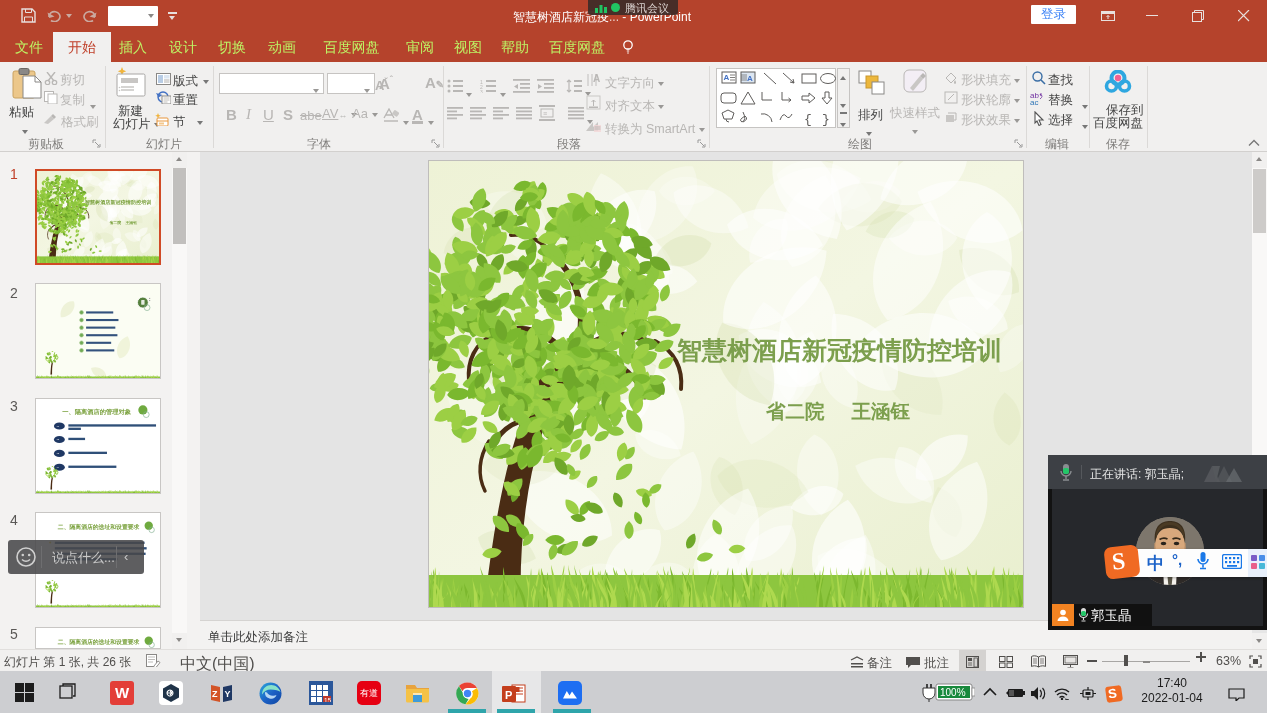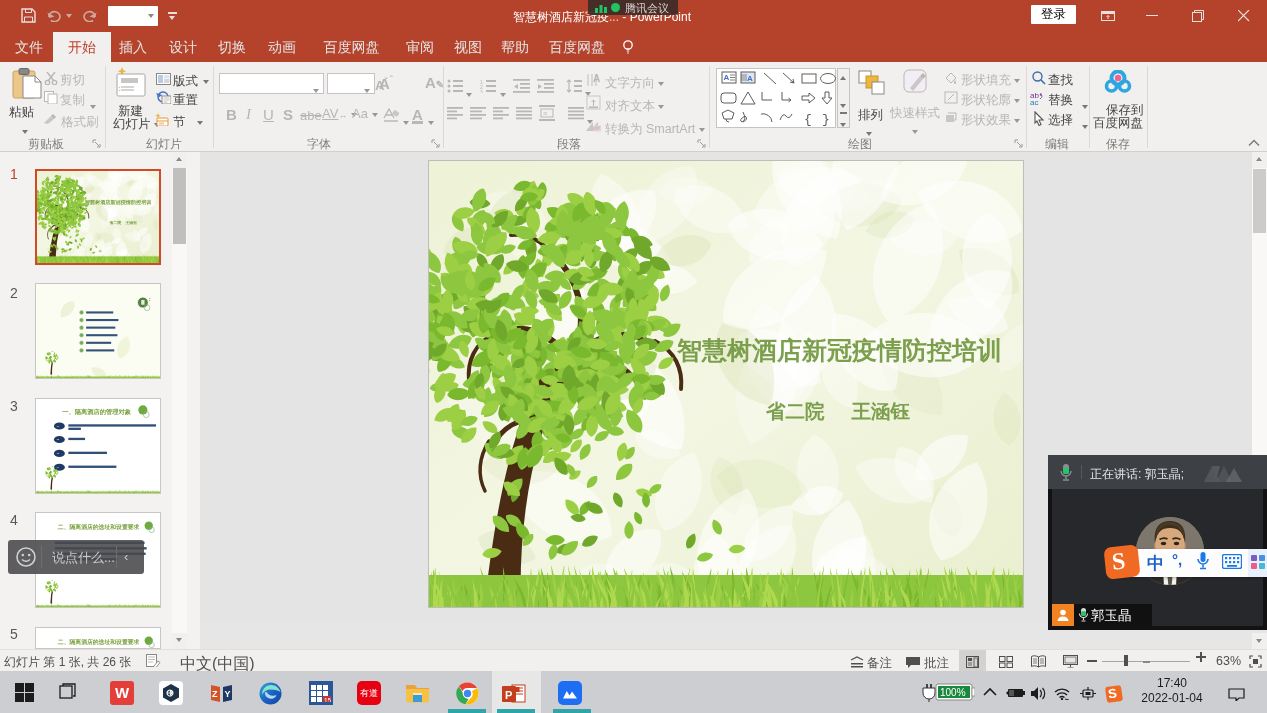--- a/index.html
+++ b/index.html
@@ -1,21 +1,21 @@
 <!DOCTYPE html>
 <html><head><meta charset="utf-8"><style>
 *{margin:0;padding:0;box-sizing:border-box}
 html,body{width:1267px;height:713px;overflow:hidden;font-family:"Liberation Sans",sans-serif}
 .abs{position:absolute}
 svg use.a{fill:#8dc63f}svg use.b{fill:#7ab82e}svg use.c{fill:#9ccf44}svg use.d{fill:#6fa82a}
 svg path.a,svg rect.a{fill:#8dc63f}svg path.b{fill:#7cb82f}svg path.c{fill:#9ccf44}svg path.e{fill:#aed94f}
 #app{position:absolute;left:0;top:0;width:1267px;height:713px;background:#e6e6e6;overflow:hidden}
 #titlebar{position:absolute;left:0;top:0;width:1267px;height:32px;background:#b5432c}
 #tabrow{position:absolute;left:0;top:32px;width:1267px;height:30px;background:#b5432c}
-.tab{position:absolute;top:0;height:30px;line-height:31px;color:#e5e5e5;font-size:14px;white-space:nowrap}
+.tab{position:absolute;top:0;height:30px;line-height:31px;color:#bef264;font-size:14px;white-space:nowrap}
 #ribbon{position:absolute;left:0;top:62px;width:1267px;height:90px;background:#f1f0ef;border-bottom:1px solid #d2d0ce}
 .glabel{position:absolute;top:136px;font-size:12px;color:#7f7d7b}
 .gsep{position:absolute;top:66px;height:82px;width:1px;background:#dbd9d7}
 .rtxt{position:absolute;font-size:12.5px;color:#444;white-space:nowrap}
 .gtxt{position:absolute;font-size:12.5px;color:#b8b6b4;white-space:nowrap}
 .caret{display:inline-block;width:0;height:0;border-left:3.5px solid transparent;border-right:3.5px solid transparent;border-top:4px solid #9a9896;vertical-align:middle}
 .caretd{border-top-color:#777}
 #thumbs{position:absolute;left:0;top:152px;width:200px;height:497px;background:#f3f2f1}
 .thumb{position:absolute;left:35px;width:126px;background:#fff;border:1px solid #c8c6c4;overflow:hidden}
 .tnum{position:absolute;left:10px;font-size:14px;color:#5a5856}
@@ -1539,21 +1539,21 @@
     <div class="abs" style="left:169px;top:16px;width:0;height:0;border-left:3.5px solid transparent;border-right:3.5px solid transparent;border-top:4.5px solid #e8e0dd"></div>
     <div class="abs" style="left:513px;top:9px;font-size:12px;color:#fff">智慧树酒店新冠疫<span style="opacity:.75">...</span> - PowerPoint</div>
     <div class="abs" style="left:588px;top:0;width:90px;height:15px;background:rgba(62,44,40,.93);border-radius:0 0 3px 3px"></div>
     <svg class="abs" style="left:595px;top:3px;" width="14" height="10" viewBox="0 0 14 10">
       <rect x="0" y="5" width="3" height="5" fill="#21c462"></rect>
       <rect x="4.5" y="2" width="3" height="8" fill="#21c462"></rect>
       <rect x="9" y="4" width="3" height="6" fill="#21c462"></rect>
     </svg>
     <div class="abs" style="left:611px;top:3px;width:9px;height:9px;border-radius:50%;background:#21c462"></div>
     <div class="abs" style="left:625px;top:1px;font-size:11px;color:#ddd5d2">腾讯会议</div>
-    <div class="abs" style="left:1031px;top:5px;width:45px;height:19px;background:#fff;border-radius:1px;text-align:center;line-height:19px;font-size:12.5px;color:#000000">登录</div>
+    <div class="abs" style="left:1031px;top:5px;width:45px;height:19px;background:#fff;border-radius:1px;text-align:center;line-height:19px;font-size:12.5px;color:#3b82f6">登录</div>
     <svg class="abs" style="left:1101px;top:11px;" width="14" height="10" viewBox="0 0 14 10">
       <rect x="0.5" y="0.5" width="13" height="9" fill="none" stroke="#e8e0dd"></rect>
       <rect x="0.5" y="0.5" width="13" height="2.5" fill="#e8e0dd"></rect>
       <path d="M7,8 L7,4.5 M5.5,6 L7,4.5 L8.5,6" stroke="#e8e0dd" fill="none"></path>
     </svg>
     <div class="abs" style="left:1146px;top:15px;width:12px;height:1.4px;background:#e8e0dd"></div>
     <svg class="abs" style="left:1192px;top:10px;" width="12" height="12" viewBox="0 0 12 12">
       <rect x="0.5" y="2.5" width="9" height="9" fill="none" stroke="#e8e0dd"></rect>
       <path d="M2.5,2.5 v-2 h9 v9 h-2" fill="none" stroke="#e8e0dd"></path>
     </svg>
@@ -1974,20 +1974,21 @@
       </svg>
       <div class="abs" style="left:477px;top:182px;white-space:nowrap"><span style="font-size:25px;font-weight:bold;color:#7c9f4d">智慧树酒店新冠疫情防控培训</span></div>
       <div class="abs" style="left:566px;top:246px;white-space:nowrap"><span style="font-size:19.5px;font-weight:bold;color:#7c9f4d">省二院&nbsp;&nbsp;&nbsp;&nbsp;&nbsp;王涵钰</span></div>
       <div class="abs" style="left:1052px;top:0px;width:15px;height:468px;background:#f9f8f7"></div>
       <div class="abs" style="left:1052px;top:0px;width:15px;height:16px;background:#f1f0ef"></div>
       <div class="abs" style="left:1056px;top:5px;width:0;height:0;border-left:3.5px solid transparent;border-right:3.5px solid transparent;border-bottom:4.5px solid #8a8886"></div>
       <div class="abs" style="left:1053px;top:17px;width:13px;height:64px;background:#cdcbc9"></div>
       <div class="abs" style="left:1052px;top:481px;width:15px;height:16px;background:#f1f0ef"></div>
       <div class="abs" style="left:1056px;top:487px;width:0;height:0;border-left:3.5px solid transparent;border-right:3.5px solid transparent;border-top:4.5px solid #8a8886"></div>
     </div>
+<div id="notes">单击此处添加备注</div>
 <div id="statusbar"></div>
     <div class="abs" style="left:4px;top:654px;font-size:12px;color:#514f4d">幻灯片 第 1 张, 共 26 张</div>
     <svg class="abs" style="left:146px;top:654px;" width="15" height="13" viewBox="0 0 15 13">
       <rect x="0.5" y="0.5" width="10" height="12" fill="#fff" stroke="#8a8886"></rect>
       <path d="M2,3 h7 M2,5.5 h7 M2,8 h5" stroke="#b5b3b1" stroke-width="0.9"></path>
       <path d="M8,12 l4,-5 2,1.5 -4,5 -2.5,0.5 z" fill="#fff" stroke="#8a8886" stroke-width="0.9"></path>
     </svg>
     <div class="abs" style="left:180px;top:654px;font-size:16px;color:#514f4d">中文(中国)</div>
     <svg class="abs" style="left:850px;top:656px;" width="14" height="13" viewBox="0 0 14 13">
       <path d="M1,4 L7,1 L13,4" fill="none" stroke="#514f4d" stroke-width="1.2"></path>

